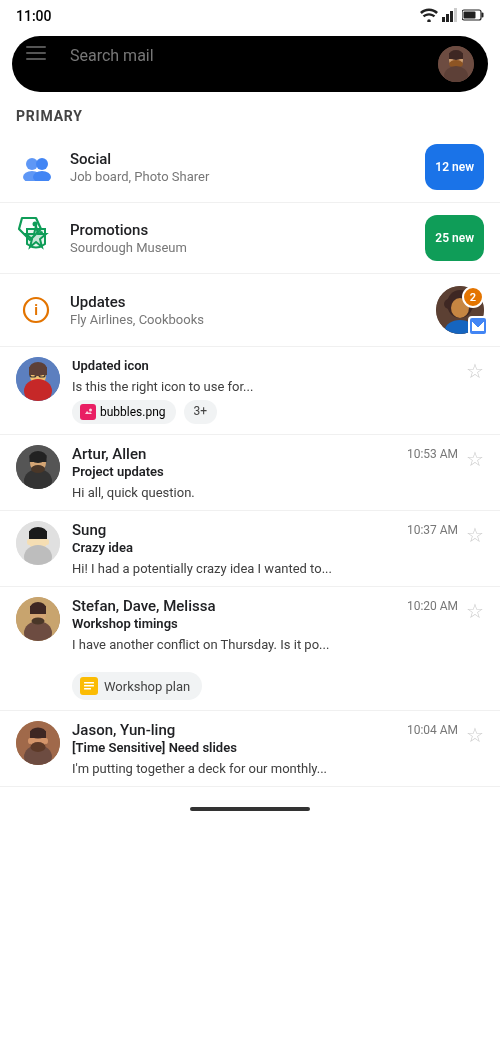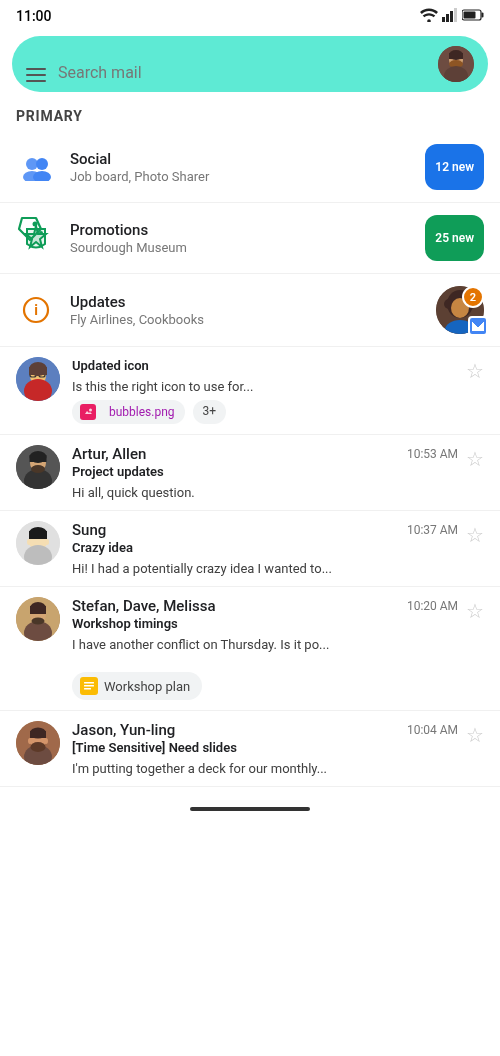--- a/index.html
+++ b/index.html
@@ -30,25 +30,25 @@
       gap: 4px;
     }
 
     
     .search-bar-container {
       padding: 8px 12px 12px;
       background: #fff;
     }
     .search-bar {
       display: flex;
-      align-items: flex-end;
-      background: #5eead4;
+      align-items: flex-start;
+      background: #000000;
       border-radius: 28px;
       padding: 10px 14px;
-      gap: 12px;
+      gap: 24px;
     }
     .search-bar .menu-icon {
       color: #444;
       font-size: 20px;
       cursor: pointer;
     }
     .search-bar .search-text {
       flex: 1;
       font-size: 16px;
       color: #777;
@@ -227,26 +227,26 @@
 
     
     .chips-row {
       display: flex;
       gap: 8px;
       margin-top: 6px;
     }
     .chip {
       display: flex;
       align-items: center;
-      gap: 13px;
+      gap: 4px;
       background: #f1f3f4;
       border-radius: 16px;
       padding: 4px 10px 4px 8px;
       font-size: 12px;
-      color: #a21caf;
+      color: #000000;
     }
     .chip-icon {
       width: 16px;
       height: 16px;
       border-radius: 3px;
       background: #e91e63;
       display: flex;
       align-items: center;
       justify-content: center;
     }

